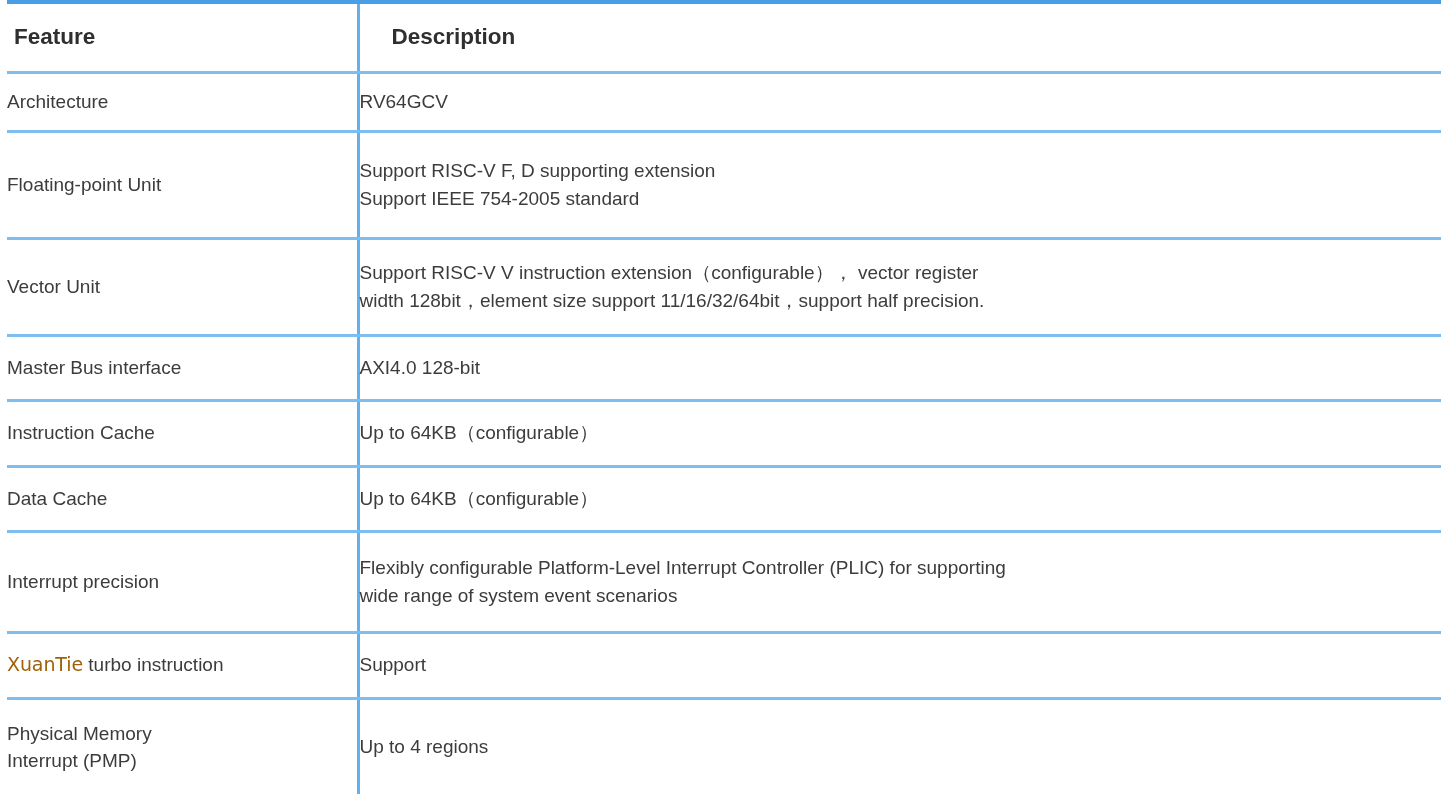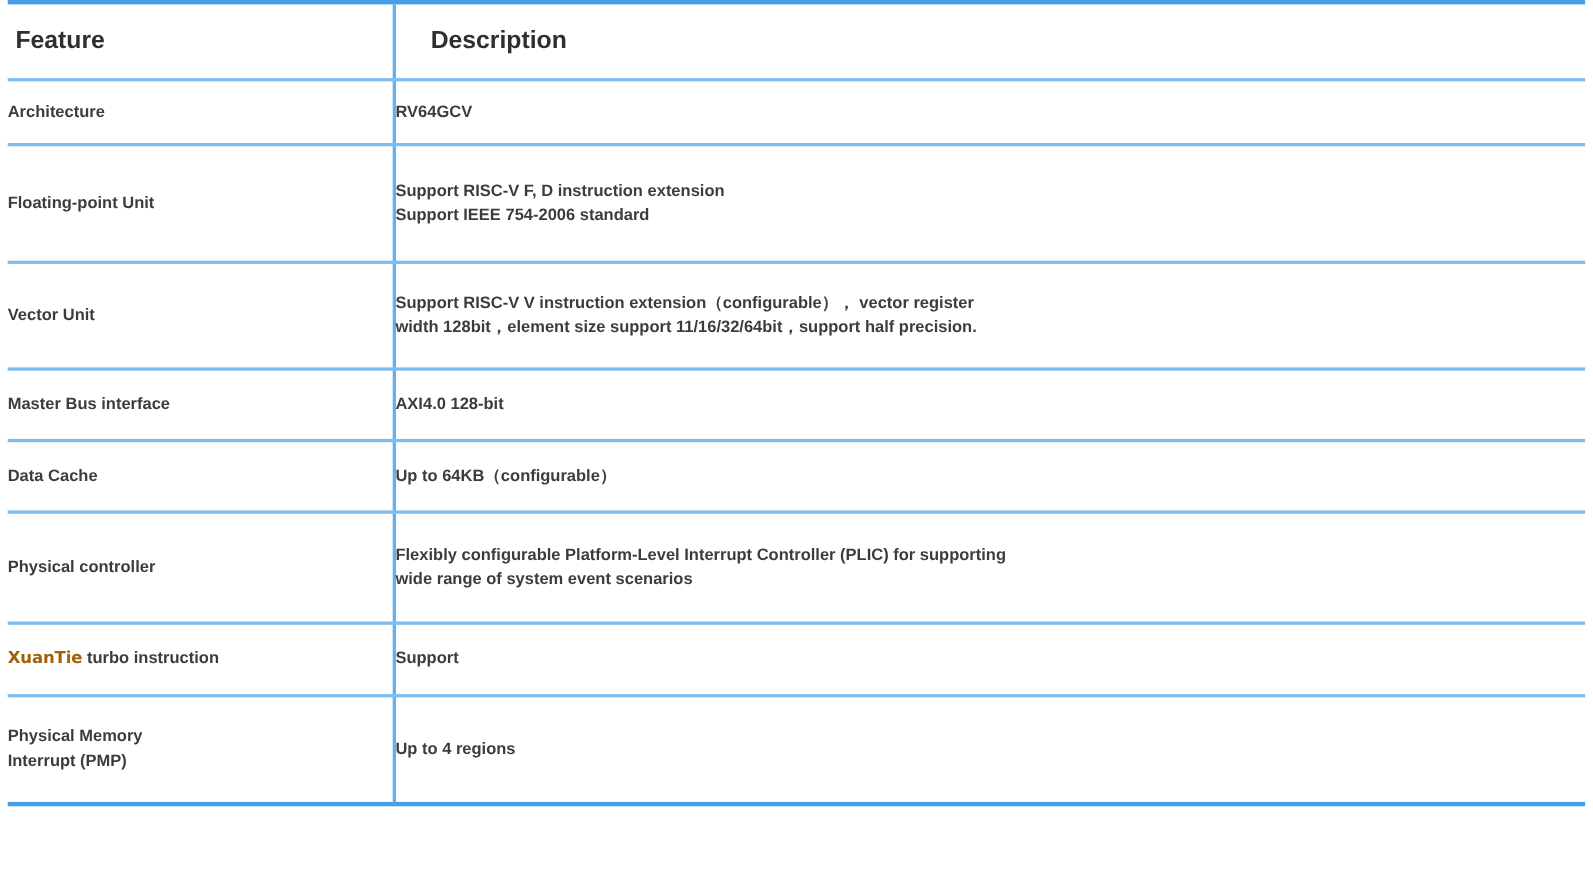--- a/index.html
+++ b/index.html
@@ -34,23 +34,23 @@
   table.spec-table col.col-feature { width: 351px; }
   table.spec-table col.col-desc    { width: 1083px; }
 
   table.spec-table th,
   table.spec-table td {
     border: 0;
     padding: 0;
     vertical-align: middle;
     text-align: left;
     color: #3c3c3c;
-    font-size: 15px;
+    font-size: 19px;
     line-height: 1.45;
-    font-weight: 700;
+    font-weight: 400;
   }
 
   
   table.spec-table thead tr.header-row > th {
     border-top: 4px solid #4a9ee8;
     border-bottom: 3px solid #7ebdf0;
   }
   table.spec-table tbody tr > td {
     border-bottom: 3px solid #7ebdf0;
   }
@@ -117,52 +117,60 @@
           </td>
           <td class="cell-desc">
             <span class="line">RV64GCV</span>
           </td>
         </tr>
         <tr data-row="fpu">
           <td class="cell-feature">
             <span class="line">Floating-point Unit</span>
           </td>
           <td class="cell-desc">
-            <span class="line">Support RISC-V F, D instruction extension</span>
-            <span class="line">Support IEEE 754-2006 standard</span>
+            <span class="line">Support RISC-V F, D supporting extension</span>
+            <span class="line">Support IEEE 754-2005 standard</span>
           </td>
         </tr>
         <tr data-row="vector">
           <td class="cell-feature">
             <span class="line">Vector Unit</span>
           </td>
           <td class="cell-desc">
             <span class="line">Support RISC-V V instruction extension（configurable）， vector register</span>
             <span class="line">width 128bit，element size support 11/16/32/64bit，support half precision.</span>
           </td>
         </tr>
         <tr data-row="bus">
           <td class="cell-feature">
             <span class="line">Master Bus interface</span>
           </td>
           <td class="cell-desc">
             <span class="line">AXI4.0 128-bit</span>
           </td>
         </tr>
+        <tr data-row="icache">
+          <td class="cell-feature">
+            <span class="line">Instruction Cache</span>
+          </td>
+          <td class="cell-desc">
+            <span class="line">Up to 64KB（configurable）</span>
+          </td>
+        </tr>
         <tr data-row="dcache">
           <td class="cell-feature">
             <span class="line">Data Cache</span>
           </td>
           <td class="cell-desc">
             <span class="line">Up to 64KB（configurable）</span>
           </td>
         </tr>
         <tr data-row="interrupt">
           <td class="cell-feature">
-            <span class="line">Physical controller</span>
+            <span class="line">Interrupt precision</span>
           </td>
           <td class="cell-desc">
             <span class="line">Flexibly configurable Platform-Level Interrupt Controller (PLIC) for supporting</span>
             <span class="line">wide range of system event scenarios</span>
           </td>
         </tr>
         <tr data-row="turbo">
           <td class="cell-feature"><span class="brand-run">XuanTie</span><span> turbo instruction</span></td>
           <td class="cell-desc">
             <span class="line">Support</span>

